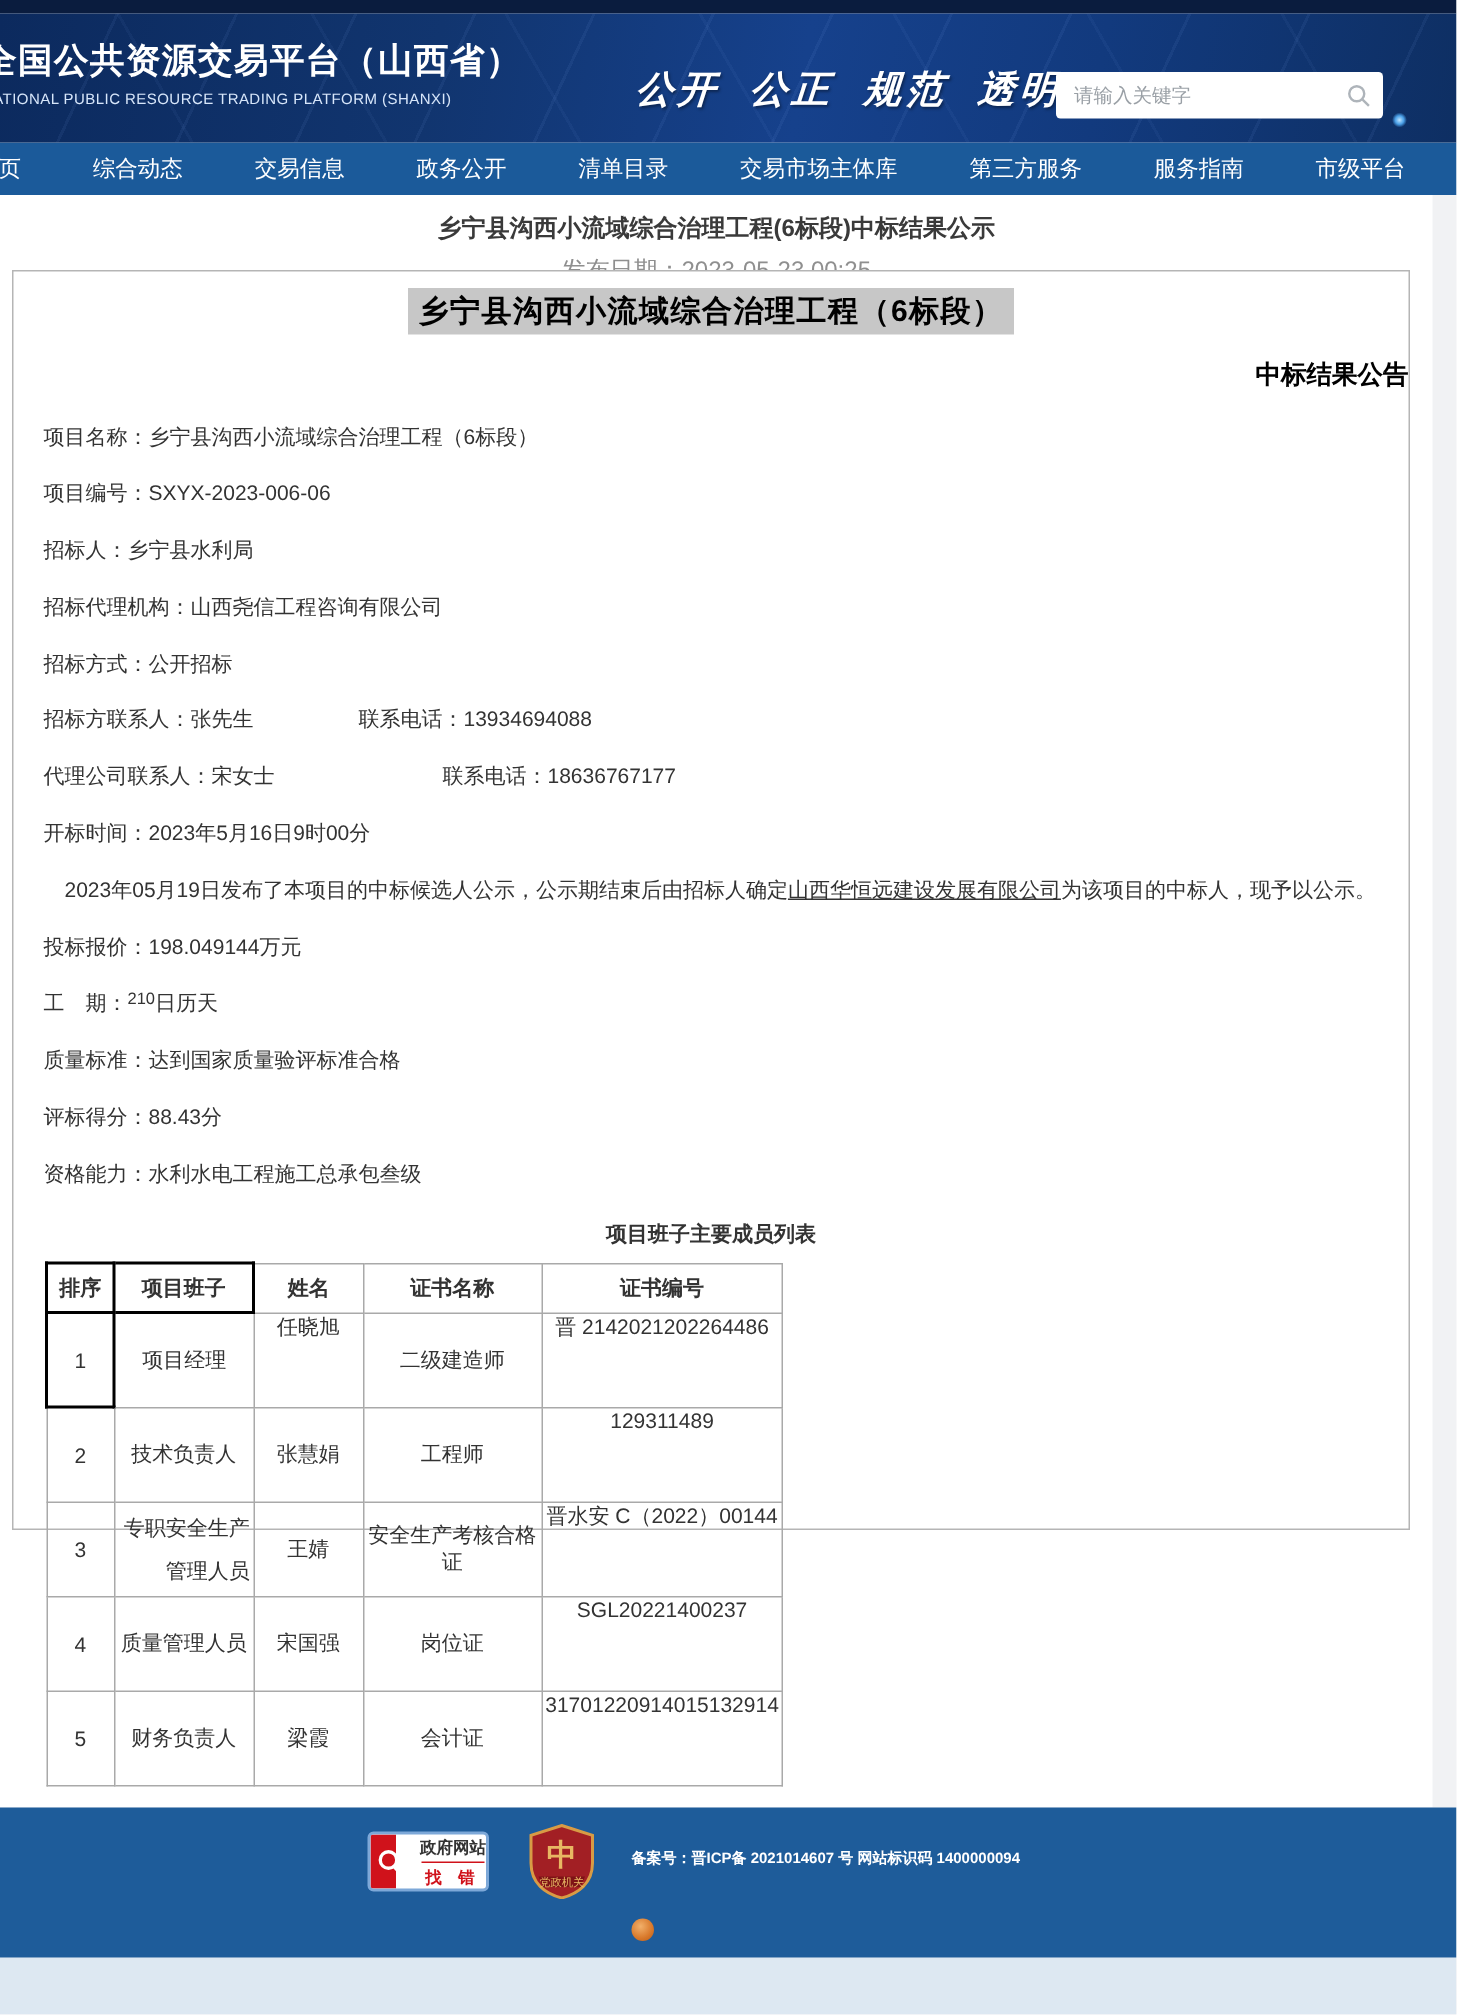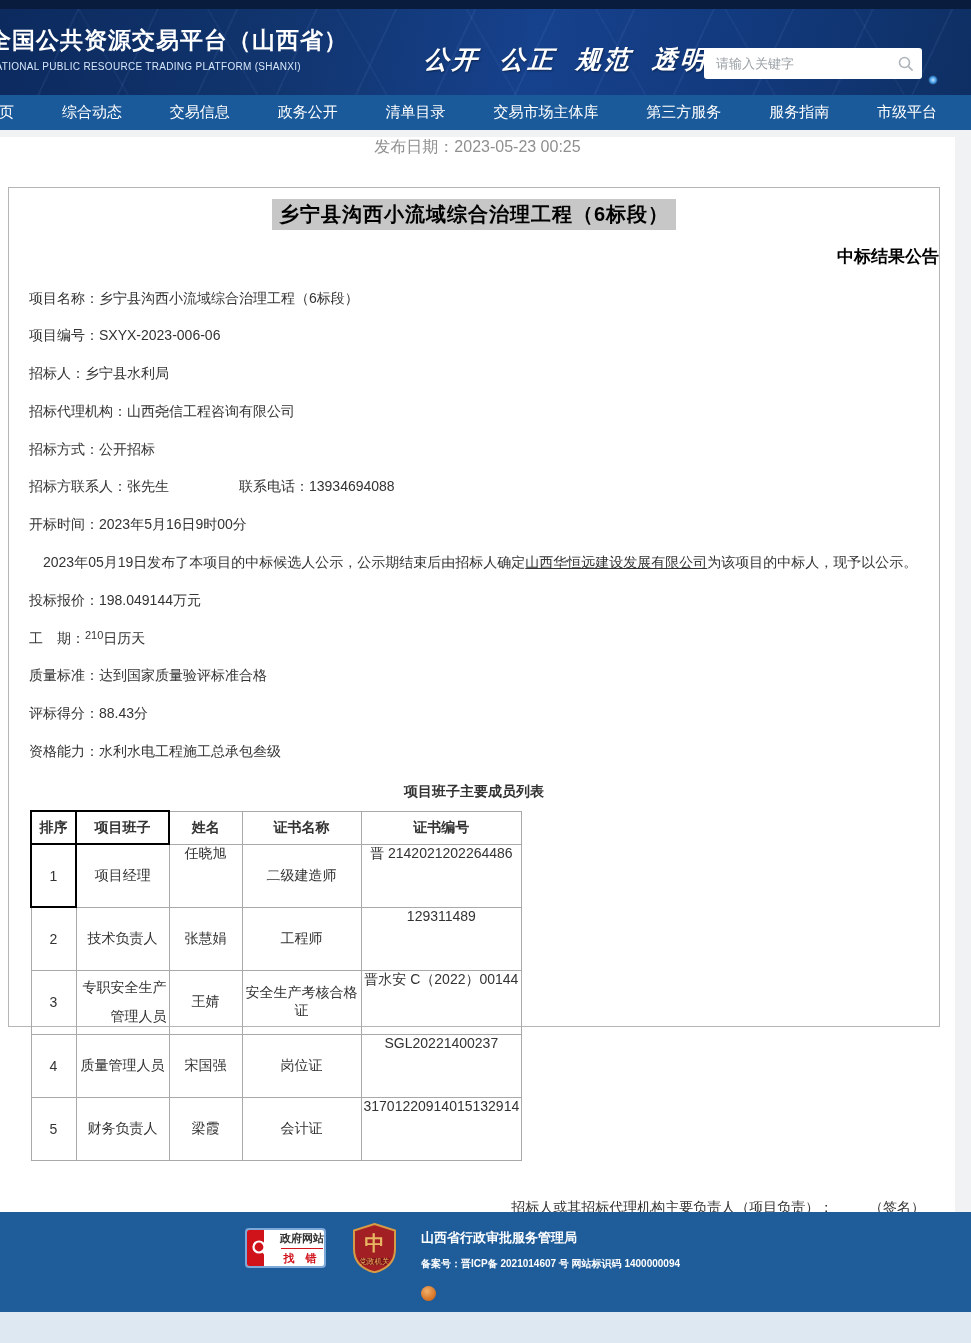--- a/index.html
+++ b/index.html
@@ -129,35 +129,37 @@
     <div class="nav-item">交易信息</div>
     <div class="nav-item">政务公开</div>
     <div class="nav-item">清单目录</div>
     <div class="nav-item">交易市场主体库</div>
     <div class="nav-item">第三方服务</div>
     <div class="nav-item">服务指南</div>
     <div class="nav-item">市级平台</div>
   </div>
 
 <div class="main">
+  <div class="page-title">乡宁县沟西小流域综合治理工程(6标段)中标结果公示</div>
   <div class="pub-date">发布日期：2023-05-23 00:25</div>
 
   <div class="content-box">
     <div class="headline-wrap">
       <span class="doc-headline">乡宁县沟西小流域综合治理工程（6标段）</span>
     </div>
     <div class="doc-subtitle">中标结果公告</div>
 
     <div class="fields" id="fields">
         <div class="field-line"><span>项目名称：乡宁县沟西小流域综合治理工程（6标段）</span></div>
         <div class="field-line"><span>项目编号：SXYX-2023-006-06</span></div>
         <div class="field-line"><span>招标人：乡宁县水利局</span></div>
         <div class="field-line"><span>招标代理机构：山西尧信工程咨询有限公司</span></div>
         <div class="field-line"><span>招标方式：公开招标</span></div>
         <div class="field-line"><span>招标方联系人：张先生　　　　　联系电话：13934694088</span></div>
+        <div class="field-line"><span>代理公司联系人：宋女士　　　　　　　　联系电话：18636767177</span></div>
         <div class="field-line"><span>开标时间：2023年5月16日9时00分</span></div>
         <div class="field-line"><span>　2023年05月19日发布了本项目的中标候选人公示，公示期结束后由招标人确定</span><span class="u">山西华恒远建设发展有限公司</span><span>为该项目的中标人，现予以公示。</span></div>
         <div class="field-line"><span>投标报价：198.049144万元</span></div>
         <div class="field-line"><span>工　期：</span><span class="sup">210</span><span>日历天</span></div>
         <div class="field-line"><span>质量标准：达到国家质量验评标准合格</span></div>
         <div class="field-line"><span>评标得分：88.43分</span></div>
         <div class="field-line"><span>资格能力：水利水电工程施工总承包叁级</span></div>
       </div>
 
     <div class="table-title">项目班子主要成员列表</div>
@@ -242,19 +244,18 @@
   <div class="badge-shield">
     <svg width="45" height="50" viewBox="0 0 45 50">
       <path d="M22.5 1 L43 7.5 V26 C43 39.5 33.5 46.5 22.5 49.3 C11.5 46.5 2 39.5 2 26 V7.5 Z" fill="#a21f24" stroke="#d89b45" stroke-width="2"></path>
       <text x="22.5" y="27" text-anchor="middle" font-size="20" font-weight="bold" fill="#e8b763" font-family="DejaVu Serif, serif">中</text>
       <path d="M7 35 H38 L35 42 H10 Z" fill="#7e1216"></path>
       <text id="shield-label" x="22.5" y="41" text-anchor="middle" font-size="7.5" fill="#e8b763" font-family="DejaVu Sans, sans-serif">党政机关</text>
     </svg>
   </div>
 
   <div class="footer-text">
-    <div class="ft-org">山西省行政审批服务管理局</div>
     <div class="ft-icp">备案号：晋ICP备 2021014607 号 网站标识码 1400000094</div>
   </div>
   <div class="ft-partial"></div>
 </div>
 
 <div class="bottom-band"></div>
 
 </body></html>

